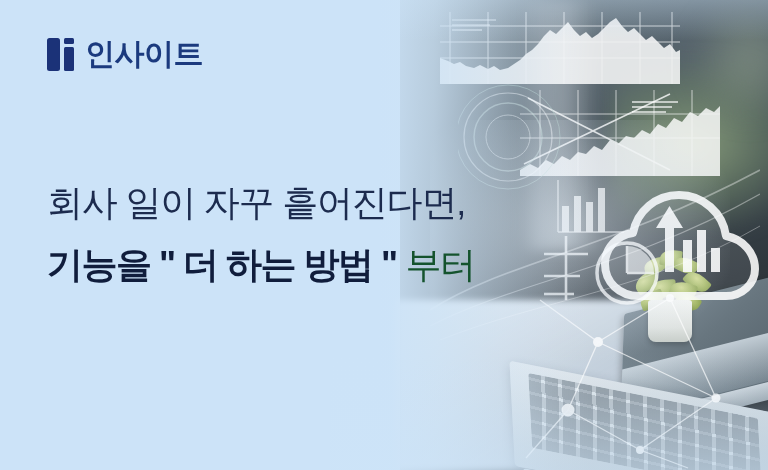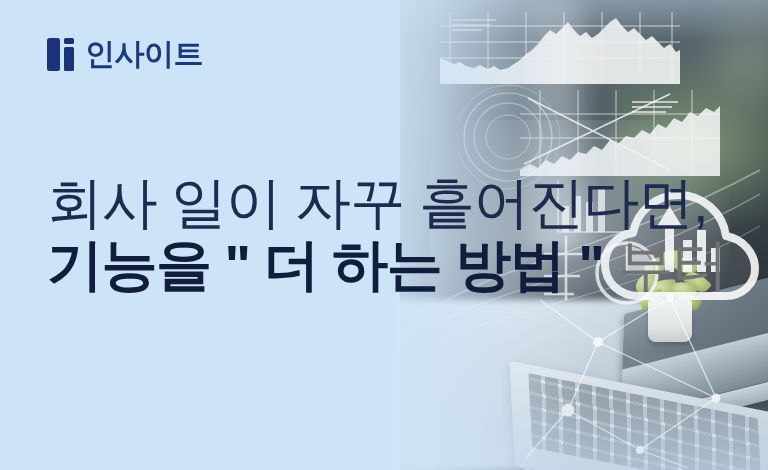--- a/index.html
+++ b/index.html
@@ -218,35 +218,35 @@
     letter-spacing:-0.5px;
     line-height:1;
   }
 
   .headline {
     position:absolute;
     left:47px; top:172px;
     width:560px;
   }
   .hl-line {
-    font-size:56px;
+    font-size:36px;
     line-height:62px;
     color:#1c2b4e;
     letter-spacing:-1.2px;
     white-space:nowrap;
   }
   .hl-line.regular { font-weight:400; }
   .hl-strong {
     font-weight:bold;
     color:#101d3c;
     letter-spacing:-1.5px;
   }
   .hl-tail {
     font-weight:400;
-    color:#737373;
+    color:#14532d;
     letter-spacing:-1.2px;
   }
 </style>
 </head>
 <body>
 
 <div class="banner">
 
   <div class="photo-stage">
 

